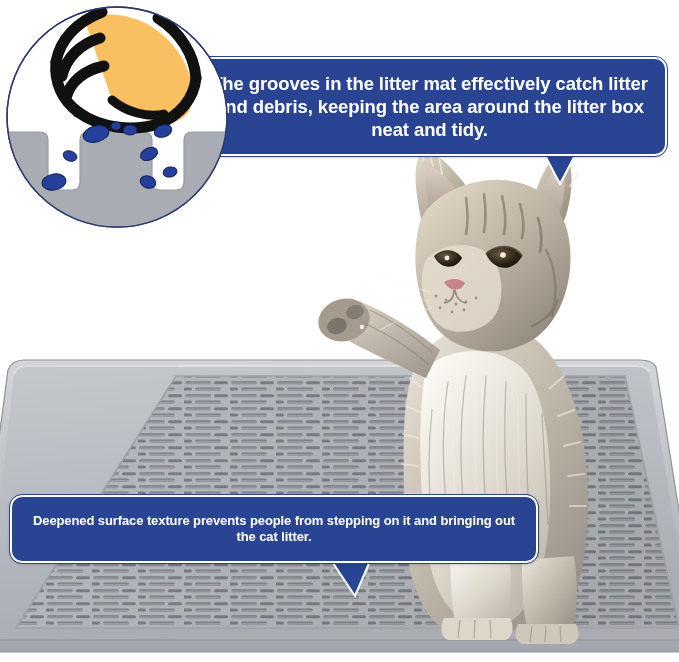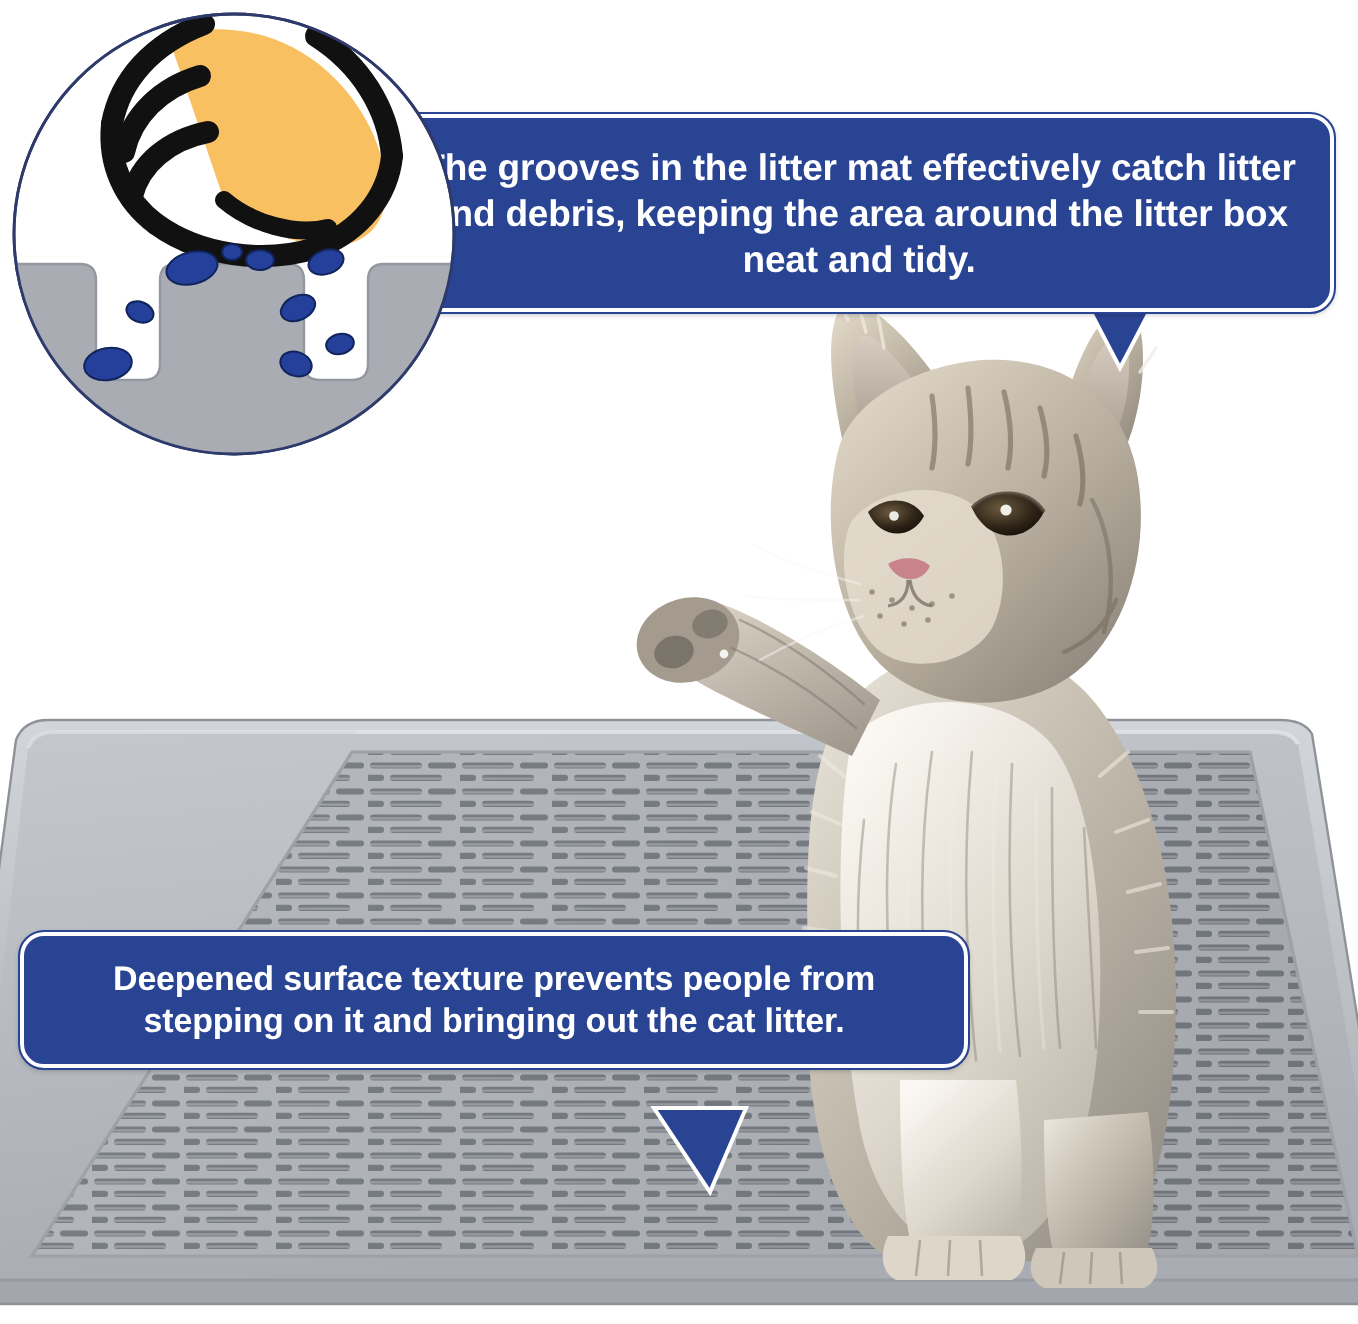--- a/index.html
+++ b/index.html
@@ -24,21 +24,21 @@
            border-radius:12px;
            box-shadow:0 1px 3px rgba(0,0,0,.28);
            color:#ffffff;
            text-align:center;
            font-weight:bold;
            letter-spacing:-0.1px;
            display:flex;align-items:center;justify-content:center;}
   .callout .txt{display:block;padding:0 12px;line-height:1.26;}
 
   #callout-top{left:192px;top:57px;width:475px;height:99px;font-size:18.5px;}
-  #callout-bottom{left:10px;top:466px;width:474px;height:68px;font-size:17px;}
+  #callout-bottom{left:10px;top:495px;width:528px;height:68px;font-size:13px;}
 
   .pointer{position:absolute;}
 
   
   .inset{position:absolute;left:4px;top:4px;width:226px;height:226px;}
   .inset svg{display:block;}
 </style>
 </head>
 <body>
 

